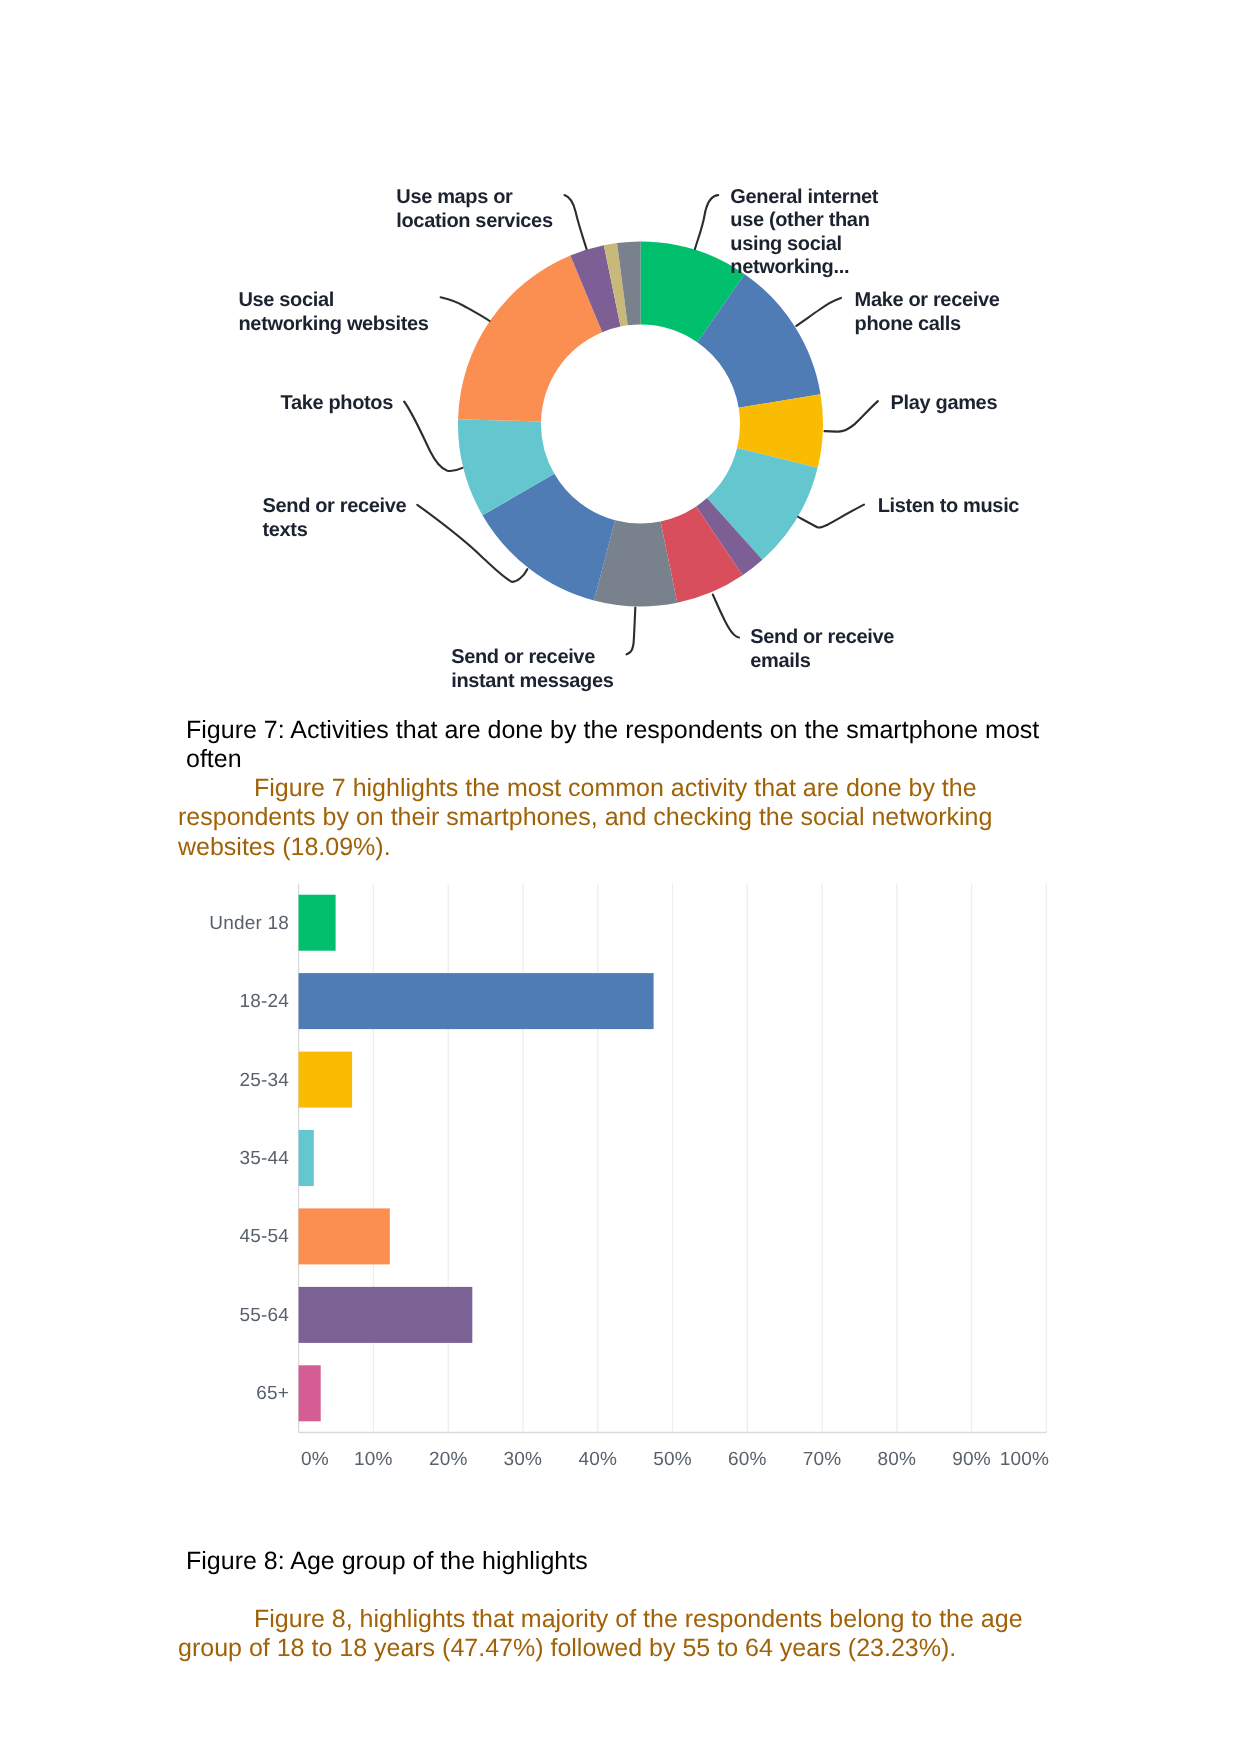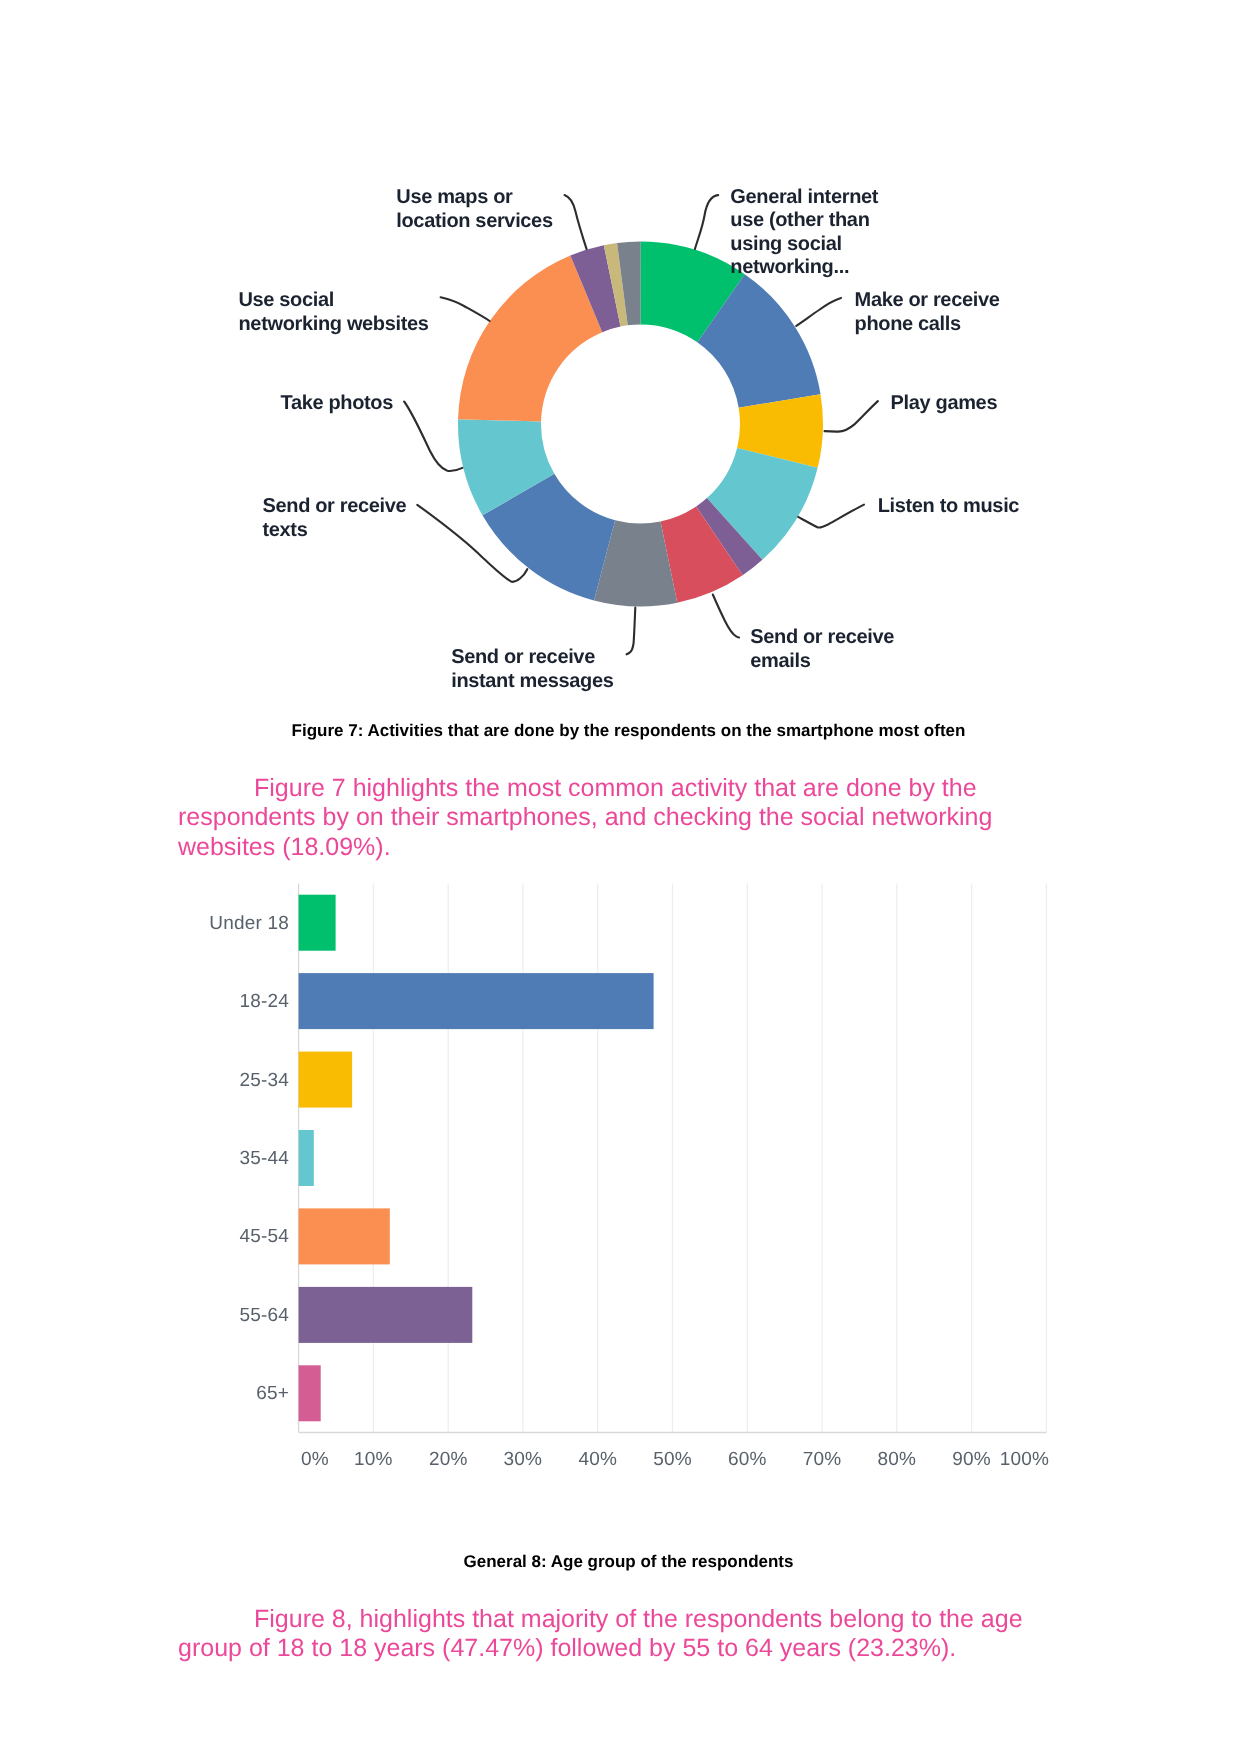--- a/index.html
+++ b/index.html
@@ -10,22 +10,22 @@
        text-rendering:geometricPrecision;}
   .page{position:relative;width:1241px;height:1754px;overflow:hidden;background:#fff;}
 
   
   #fig7{position:absolute;left:0;top:0;width:1241px;height:700px;}
   #fig7 svg{display:block;}
   .pielabel{font-family:"Liberation Sans",sans-serif;font-weight:700;
             font-size:20px;fill:#1b2330;letter-spacing:-0.35px;}
 
   
-  .cap{position:absolute;font-size:17px;line-height:29.3px;color:#000;text-align:center;font-weight:bold;}
-  .para{position:absolute;font-size:25px;line-height:29.3px;color:#ec4899;text-align:left;}
+  .cap{position:absolute;font-size:25px;line-height:29.3px;color:#000;text-align:left;}
+  .para{position:absolute;font-size:25px;line-height:29.3px;color:#a16207;text-align:left;}
   .para .ind{display:inline-block;width:76px;}
 
   
   #fig8{position:absolute;left:190px;top:871px;width:880px;height:610px;}
   #fig8 svg{display:block;}
   .barcat{font-family:"Liberation Sans",sans-serif;font-size:19px;fill:#58616b;
           text-anchor:end;letter-spacing:0.2px;}
   .bartick{font-family:"Liberation Sans",sans-serif;font-size:19px;fill:#58616b;
            letter-spacing:0.2px;}
   .bartick.mid{text-anchor:middle;}
@@ -126,15 +126,15 @@
   <text class="bartick mid" x="482.5" y="594.0">50%</text>
   <text class="bartick mid" x="557.3" y="594.0">60%</text>
   <text class="bartick mid" x="632.1" y="594.0">70%</text>
   <text class="bartick mid" x="706.8" y="594.0">80%</text>
   <text class="bartick mid" x="781.6" y="594.0">90%</text>
   <text class="bartick en" x="859.1" y="594.0">100%</text>
  </g>
 </svg>
 </div>
 
-<div class="cap" style="left:186px;top:1547px;width:885px;"><span>General 8: Age group of the respondents</span></div>
+<div class="cap" style="left:186px;top:1547px;width:885px;"><span>Figure 8: Age group of the highlights</span></div>
 <div class="para" style="left:178px;top:1605px;width:885px;"><span class="ind"></span><span>Figure 8, highlights that majority of the respondents belong to the age group of 18 to 18 years (47.47%) followed by 55 to 64 years (23.23%).</span></div>
 </div>
 
 </body></html>

